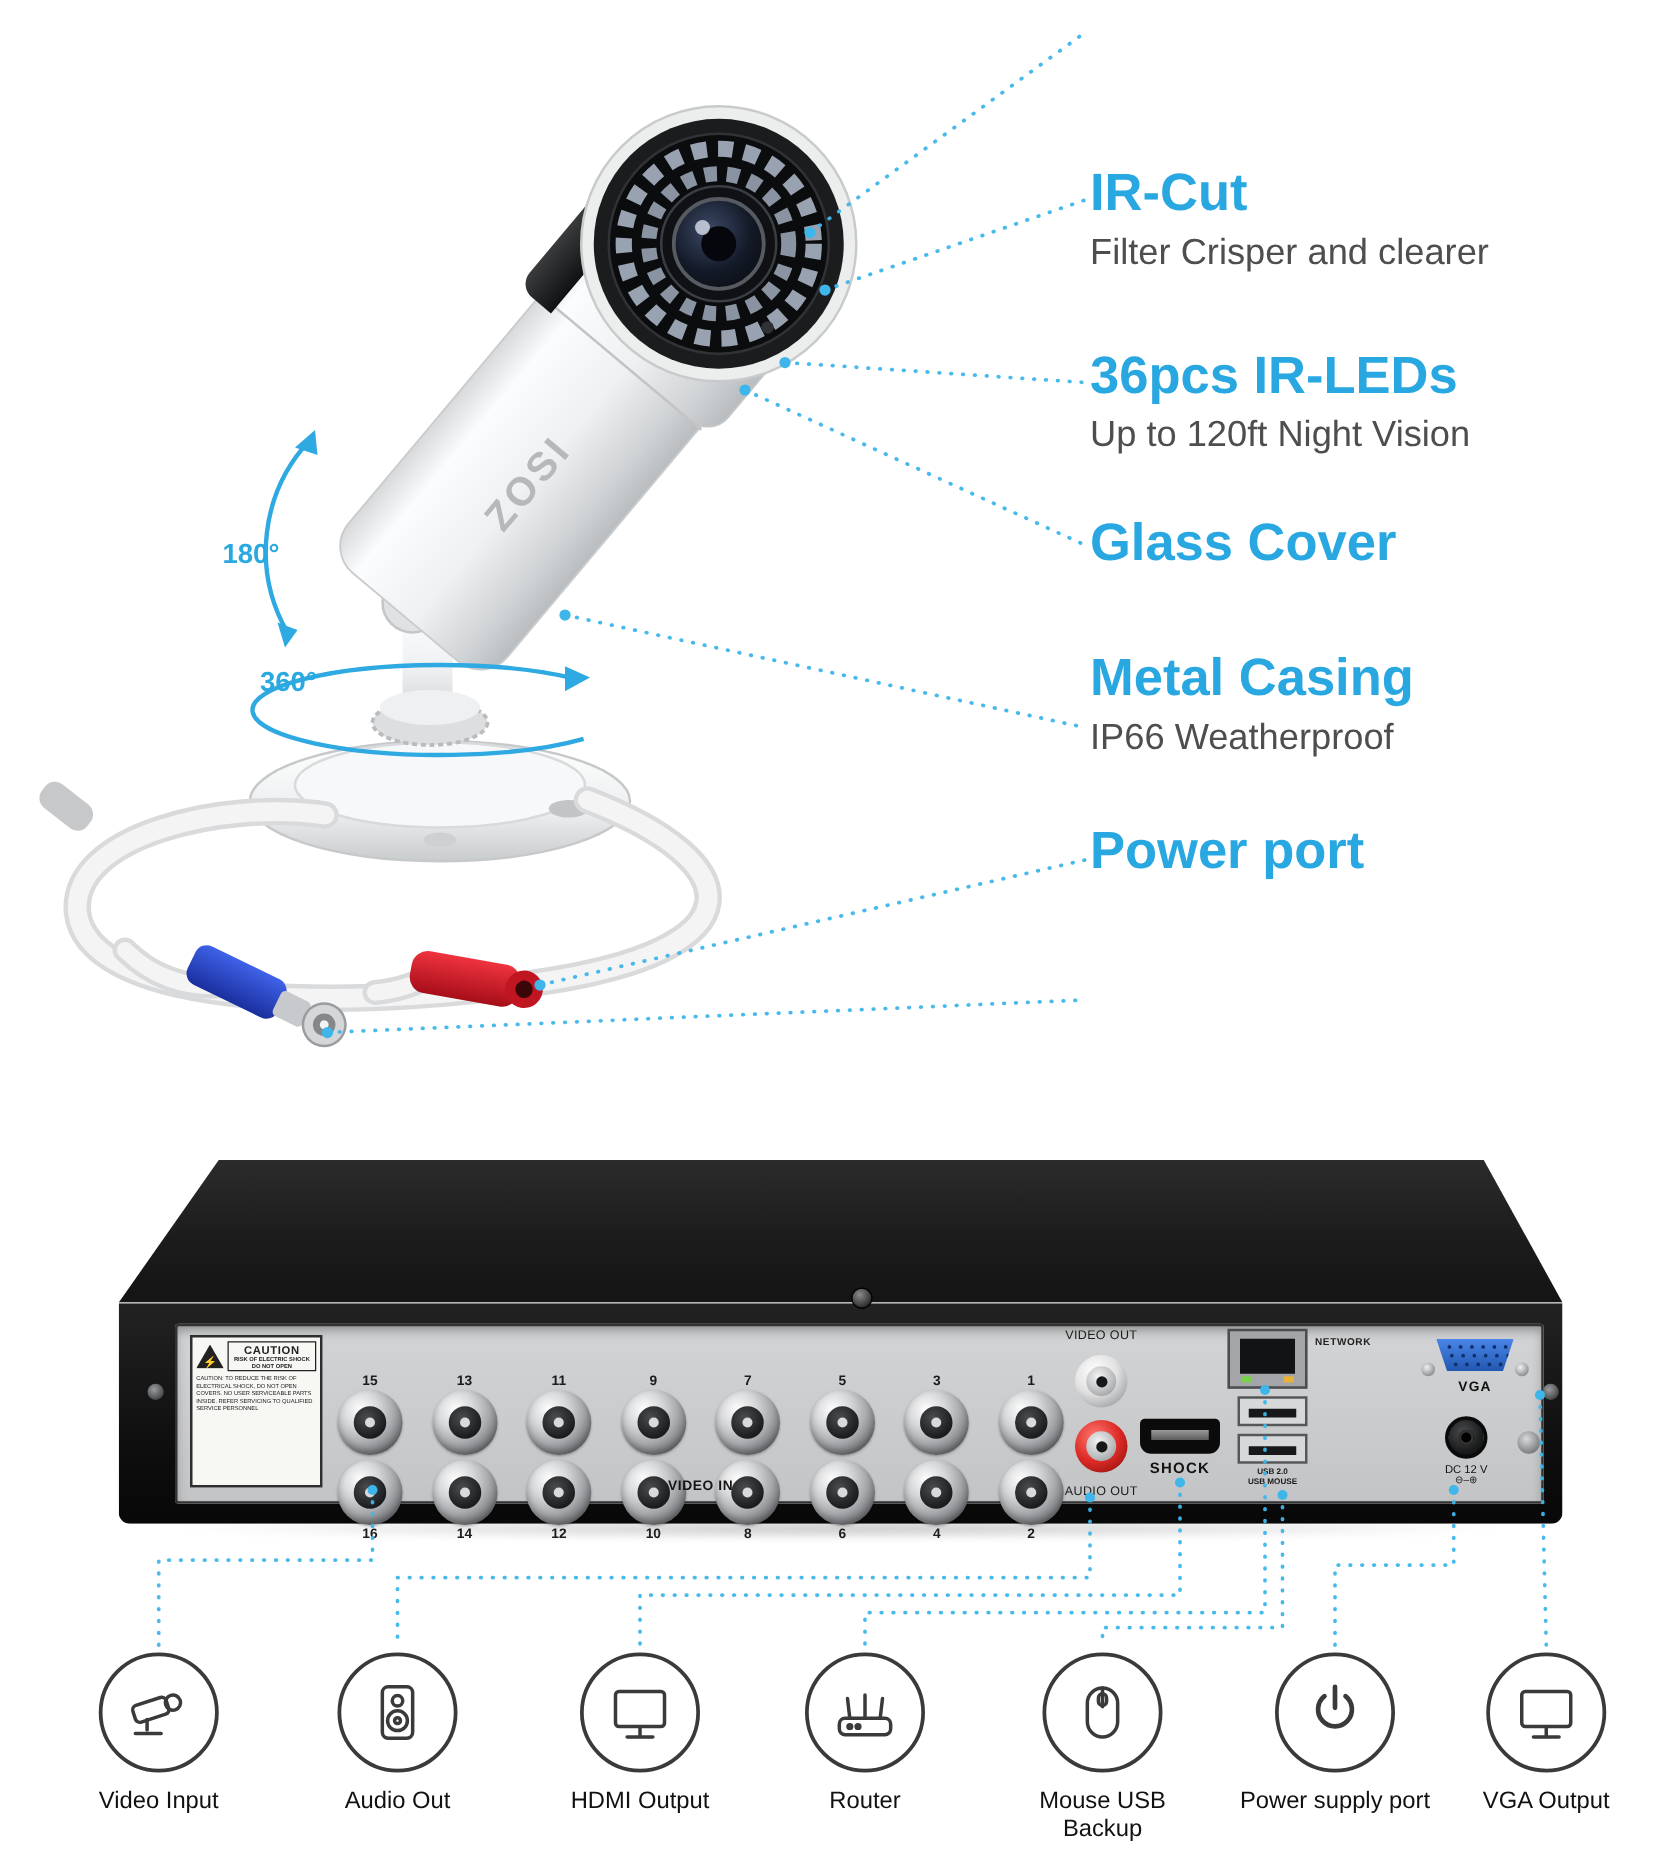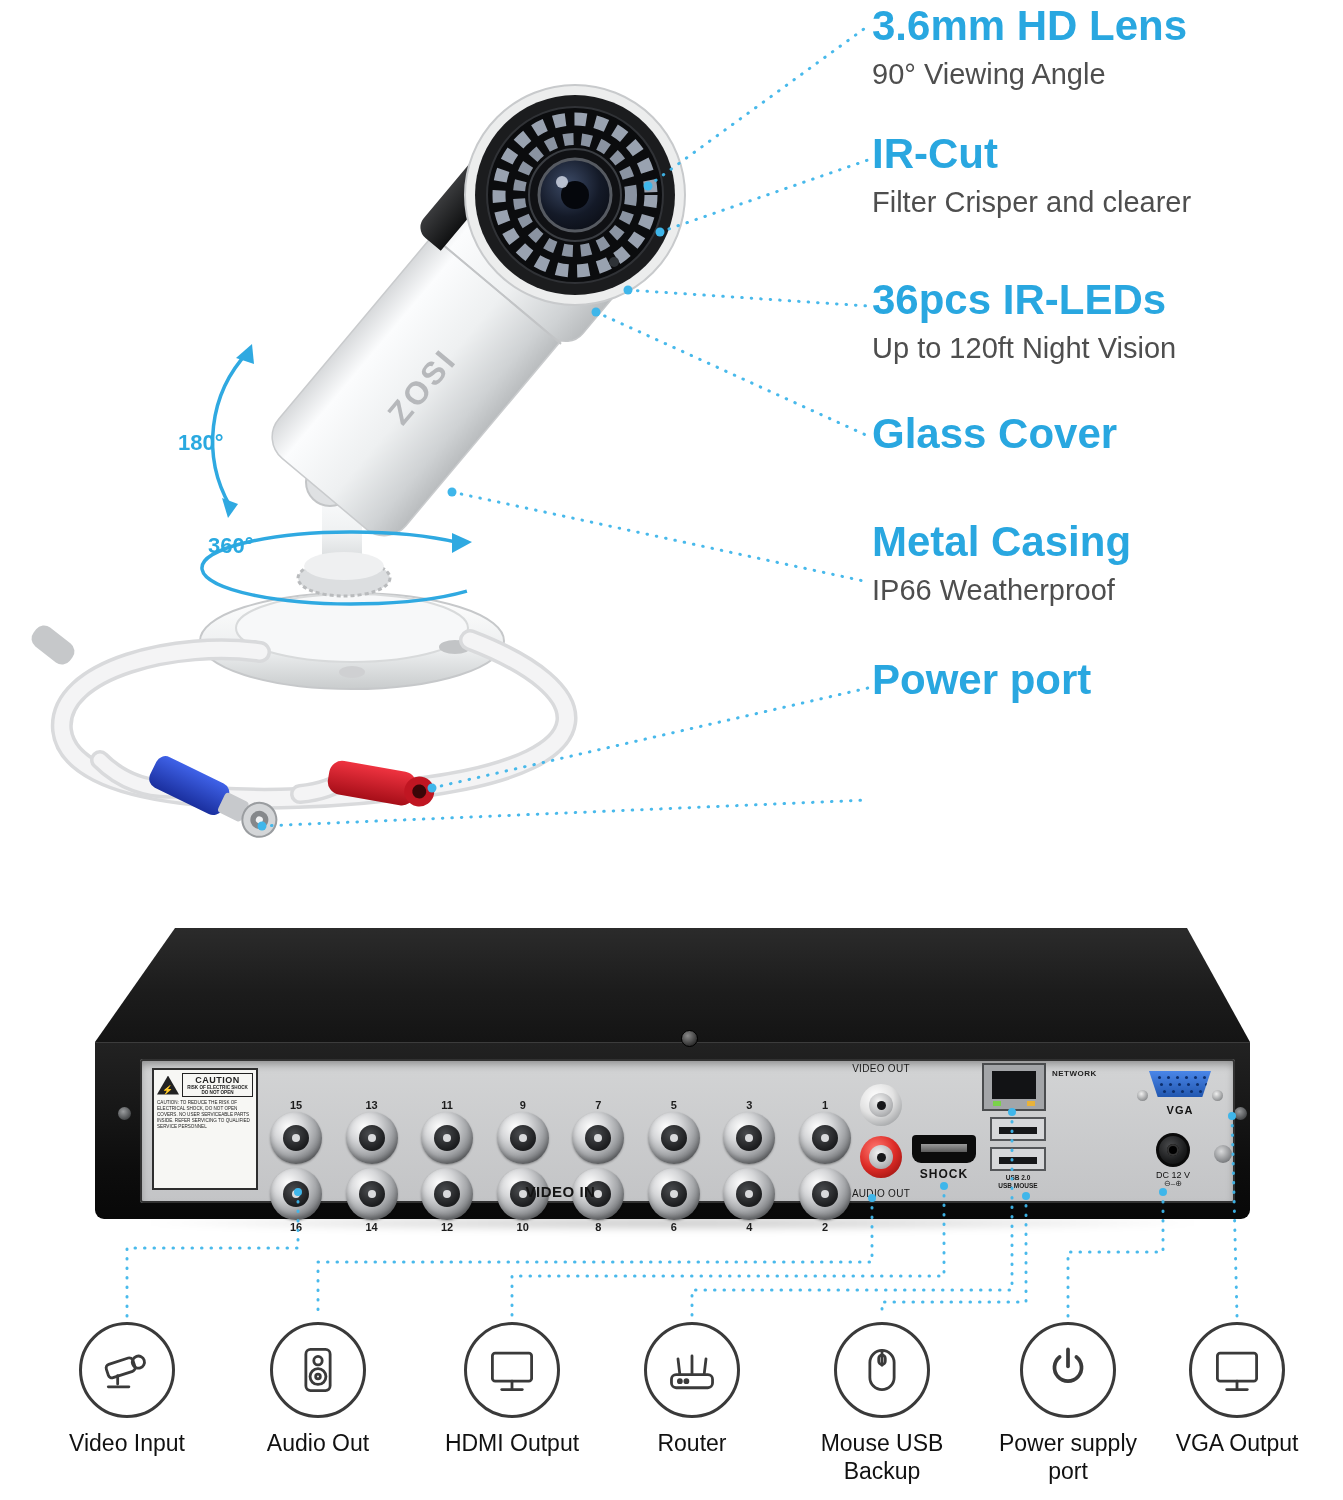--- a/index.html
+++ b/index.html
@@ -47,21 +47,21 @@
   .bnc-cell{width:56px;}
   .bnc-num{font-size:11px;font-weight:bold;color:#1c1c1c;text-align:center;height:14px;line-height:14px;}
   .bnc{width:52px;height:52px;border-radius:50%;margin:0 auto;position:relative;
     background:radial-gradient(circle at 35% 30%,#fefefe 0%,#d6d7d9 30%,#a6a8ab 55%,#6f7174 78%,#55575a 100%);
     box-shadow:inset 0 -3px 5px rgba(0,0,0,.25),0 1px 2px rgba(0,0,0,.3);}
   .bnc::before{content:"";position:absolute;left:50%;top:50%;width:26px;height:26px;margin:-13px 0 0 -13px;
     border-radius:50%;background:radial-gradient(circle at 40% 35%,#4a4c4f,#1b1c1e 70%);}
   .bnc::after{content:"";position:absolute;left:50%;top:50%;width:8px;height:8px;margin:-4px 0 0 -4px;
     border-radius:50%;background:#d9dadc;}
   .video-in-label{position:absolute;left:128px;top:124px;width:585px;text-align:center;
-    font-size:15px;font-weight:bold;color:#141414;letter-spacing:.5px;}
+    font-size:11px;font-weight:bold;color:#141414;letter-spacing:.5px;}
   
   .rca-col{position:absolute;left:714px;top:4px;width:54px;height:136px;display:flex;
     flex-direction:column;align-items:center;justify-content:space-between;}
   .rca-label{font-size:10px;font-weight:normal;color:#1a1a1a;letter-spacing:.3px;white-space:nowrap;}
   .rca{width:42px;height:42px;border-radius:50%;position:relative;
     background:radial-gradient(circle at 38% 32%,#ffffff,#e2e2e2 45%,#a8aaac 78%,#838587);}
   .rca.red{background:radial-gradient(circle at 38% 32%,#ff7a72,#dd2b26 50%,#9a1310 88%);}
   .rca::before{content:"";position:absolute;inset:9px;border-radius:50%;
     background:radial-gradient(circle at 40% 35%,#f4f4f4,#b9babc 60%,#8a8c8e);}
   .rca::after{content:"";position:absolute;left:50%;top:50%;width:9px;height:9px;margin:-4.5px 0 0 -4.5px;
@@ -103,21 +103,21 @@
   .dc-jack::before{content:"";position:absolute;left:50%;top:50%;width:12px;height:12px;margin:-6px 0 0 -6px;
     border-radius:50%;background:#000;box-shadow:inset 0 0 0 2px #333;}
   .dc-label{font-size:9px;font-weight:normal;color:#111;margin-top:3px;}
   .dc-polarity{font-size:8px;color:#222;line-height:1;}
   .gnd-screw{position:absolute;left:1074px;top:86px;width:18px;height:18px;border-radius:50%;
     background:radial-gradient(circle at 40% 35%,#d9dadb,#7e8083 70%,#5c5e60);}
   
   .legend-item{position:absolute;top:1322px;width:170px;display:flex;flex-direction:column;align-items:center;z-index:3;}
   .legend-circle{width:96px;height:96px;border-radius:50%;border:3.5px solid #3a3a3a;background:#fff;
     display:flex;align-items:center;justify-content:center;box-sizing:border-box;}
-  .legend-label{margin-top:12px;font-size:23px;color:#111;text-align:center;line-height:1.2;}
+  .legend-label{margin-top:12px;font-size:19px;color:#111;text-align:center;line-height:1.2;}
   .licon{stroke:#3a3a3a;fill:none;stroke-width:3;stroke-linecap:round;stroke-linejoin:round;}
 </style>
 </head>
 <body>
 
 <div class="canvas">
 
   <svg class="camera-art" width="880" height="880" viewBox="0 0 880 880">
     <defs>
       <linearGradient id="gBody" x1="0" y1="0" x2="0" y2="1">
@@ -213,24 +213,20 @@
       <polygon points="252,344 236,358 254,364" fill="#2fa9e1" stroke="none"></polygon>
       <polygon points="222,498 238,504 228,518" fill="#2fa9e1" stroke="none"></polygon>
       <path d="M466.9,591.1 A150,36 0 1 1 458,542.5"></path>
       <polygon points="452,533 472,542 452,553" fill="#2fa9e1" stroke="none"></polygon>
     </g>
   </svg>
 
   <div class="deg-label" style="left:178px;top:430px;">180°</div>
   <div class="deg-label" style="left:208px;top:533px;">360°</div>
 
-  <div class="callout" style="top:4px;">
-    <div class="callout-title">3.6mm HD Lens</div>
-    <div class="callout-sub">90° Viewing Angle</div>
-  </div>
   <div class="callout" style="top:132px;">
     <div class="callout-title">IR-Cut</div>
     <div class="callout-sub">Filter Crisper and clearer</div>
   </div>
   <div class="callout" style="top:278px;">
     <div class="callout-title">36pcs IR-LEDs</div>
     <div class="callout-sub">Up to 120ft Night Vision</div>
   </div>
   <div class="callout" style="top:412px;">
     <div class="callout-title">Glass Cover</div>

